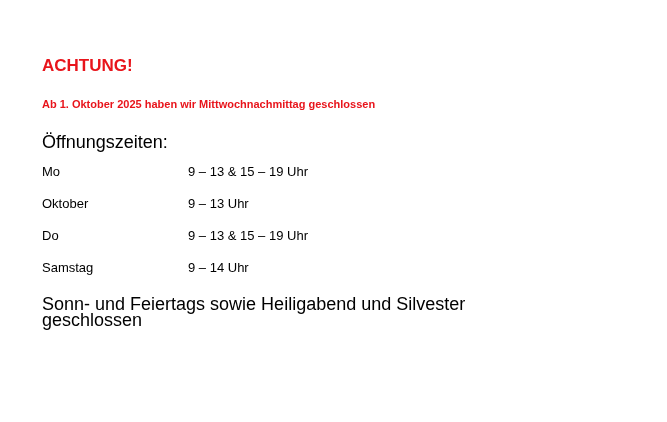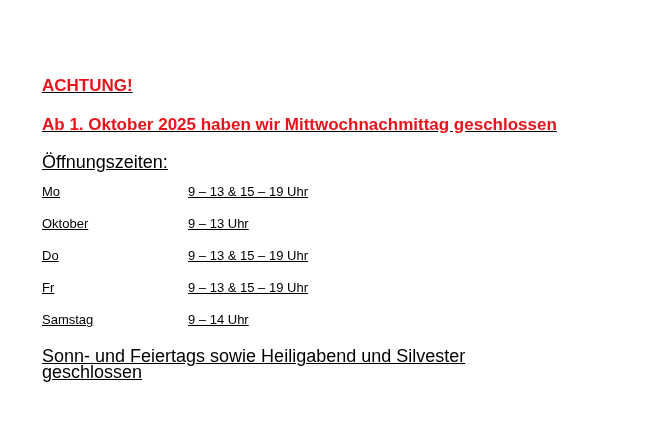--- a/index.html
+++ b/index.html
@@ -12,34 +12,33 @@
     background: #ffffff;
     font-family: "Liberation Sans", sans-serif;
     color: #000000;
     overflow: hidden;
   }
   .page {
     position: relative;
     width: 584px;
     height: 422px;
     box-sizing: border-box;
-    padding: 76px 40px 0 42px;
-    text-decoration: underline;
+    padding: 56px 40px 0 42px;
   }
   .alert-heading {
     color: #e8141b;
     font-weight: bold;
     font-size: 17px;
     line-height: 20px;
     margin: 0 0 18px 0;
   }
   .alert-subheading {
     color: #e8141b;
     font-weight: bold;
-    font-size: 17px;
+    font-size: 11px;
     line-height: 21px;
     margin: 0 0 19px 0;
     white-space: nowrap;
   }
   .hours-label {
     font-size: 18px;
     line-height: 16px;
     margin: 0 0 14px 0;
   }
   table.hours {
@@ -85,24 +84,20 @@
       </tr>
       <tr>
         <td class="day">Oktober</td>
         <td class="time">9 – 13 Uhr</td>
       </tr>
       <tr>
         <td class="day">Do</td>
         <td class="time">9 – 13 &amp; 15 – 19 Uhr</td>
       </tr>
       <tr>
-        <td class="day">Fr</td>
-        <td class="time">9 – 13 &amp; 15 – 19 Uhr</td>
-      </tr>
-      <tr>
         <td class="day">Samstag</td>
         <td class="time">9 – 14 Uhr</td>
       </tr>
     </tbody>
   </table>
 
   <p class="footnote">Sonn- und Feiertags sowie Heiligabend und Silvester geschlossen</p>
 
 </div>
 

